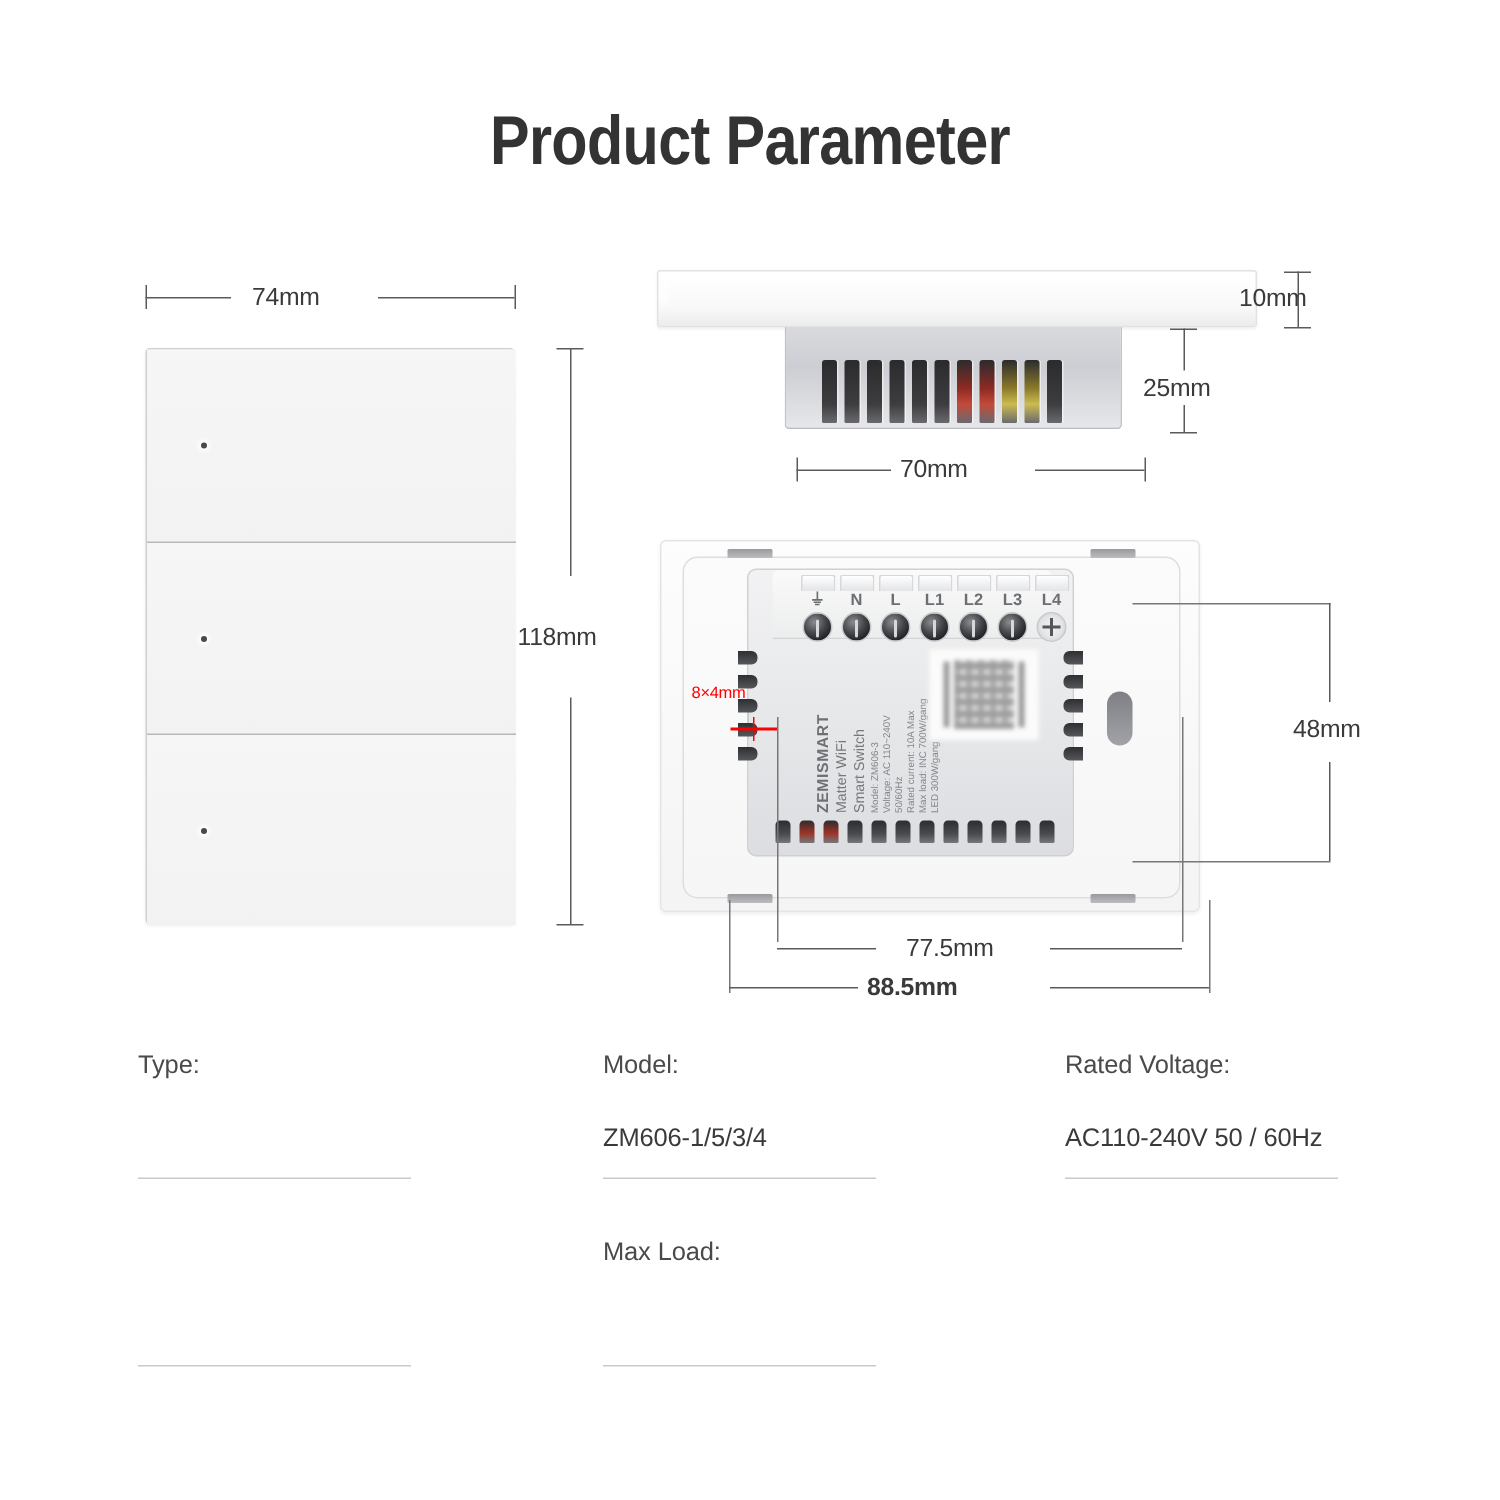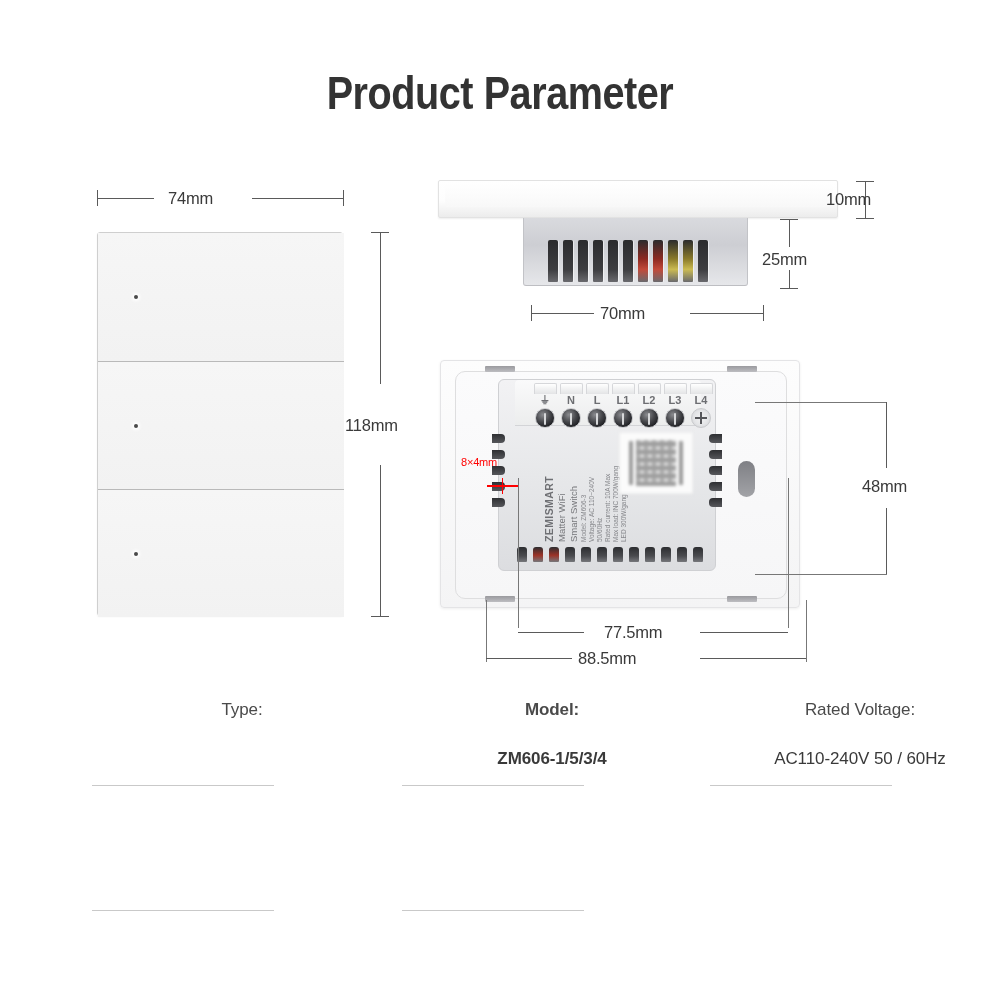--- a/index.html
+++ b/index.html
@@ -197,21 +197,21 @@
   .red-label {
     position: absolute; font-size: 11px; color: #ff0000; white-space: nowrap;
     letter-spacing: -0.2px;
   }
   .red-cross { position: absolute; }
   .red-cross:before, .red-cross:after { content: ""; position: absolute; background: #ff0000; }
   .red-cross:before { left: 0; top: 50%; width: 100%; height: 1.5px; margin-top: -0.75px; }
   .red-cross:after { top: 0; left: 50%; height: 100%; width: 1.5px; margin-left: -0.75px; }
 
   
-  #specs { position: absolute; left: 92px; top: 700px; width: 830px; text-align: center; }
+  #specs { position: absolute; left: 92px; top: 700px; width: 830px; }
   .spec-row { position: relative; height: 125px; }
   .spec-cell { position: absolute; top: 0; width: 300px; }
   .spec-key {
     font-size: 17px; color: #4a4a4a; margin-bottom: 29px; letter-spacing: -0.1px;
   }
   .spec-val {
     font-size: 17px; color: #3a3a3a; letter-spacing: -0.1px; white-space: nowrap;
   }
   .spec-rule {
     position: absolute; top: 85px; left: 0; width: 182px; height: 1px; background: #c9c9c9;
@@ -439,46 +439,47 @@
     <div class="hline" style="left:518px; top:632px; width:66px;"></div>
     <div class="hline" style="left:700px; top:632px; width:88px;"></div>
     <div class="dim-label" style="left:604px; top:623px;">77.5mm</div>
   </div>
 
   <div>
     <div class="ext" style="left:486px; top:600px; width:1px; height:62px;"></div>
     <div class="ext" style="left:806px; top:600px; width:1px; height:62px;"></div>
     <div class="hline" style="left:486px; top:658px; width:86px;"></div>
     <div class="hline" style="left:700px; top:658px; width:106px;"></div>
-    <div class="dim-label" style="left:578px; top:649px;">88.5mm</div>
+    <div class="dim-label" style="left:578px; top:649px;font-weight:bold;">88.5mm</div>
   </div>
 
   <div id="specs">
 
     <div class="spec-row">
       <div class="spec-cell" style="left:0;">
         <div class="spec-key">Type:</div>
         <div class="spec-rule"></div>
       </div>
-      <div class="spec-cell" style="left:310px;font-weight:bold;">
+      <div class="spec-cell" style="left:310px;">
         <div class="spec-key">Model:</div>
         <div class="spec-val">ZM606-1/5/3/4</div>
         <div class="spec-rule"></div>
       </div>
       <div class="spec-cell" style="left:618px;">
         <div class="spec-key">Rated Voltage:</div>
         <div class="spec-val">AC110-240V   50 / 60Hz</div>
         <div class="spec-rule"></div>
       </div>
     </div>
 
     <div class="spec-row">
       <div class="spec-cell" style="left:0;">
         <div class="spec-rule"></div>
       </div>
       <div class="spec-cell" style="left:310px; width:420px;">
+        <div class="spec-key">Max Load:</div>
         <div class="spec-rule"></div>
       </div>
     </div>
 
   </div>
 
 </div>
 
 </body></html>

